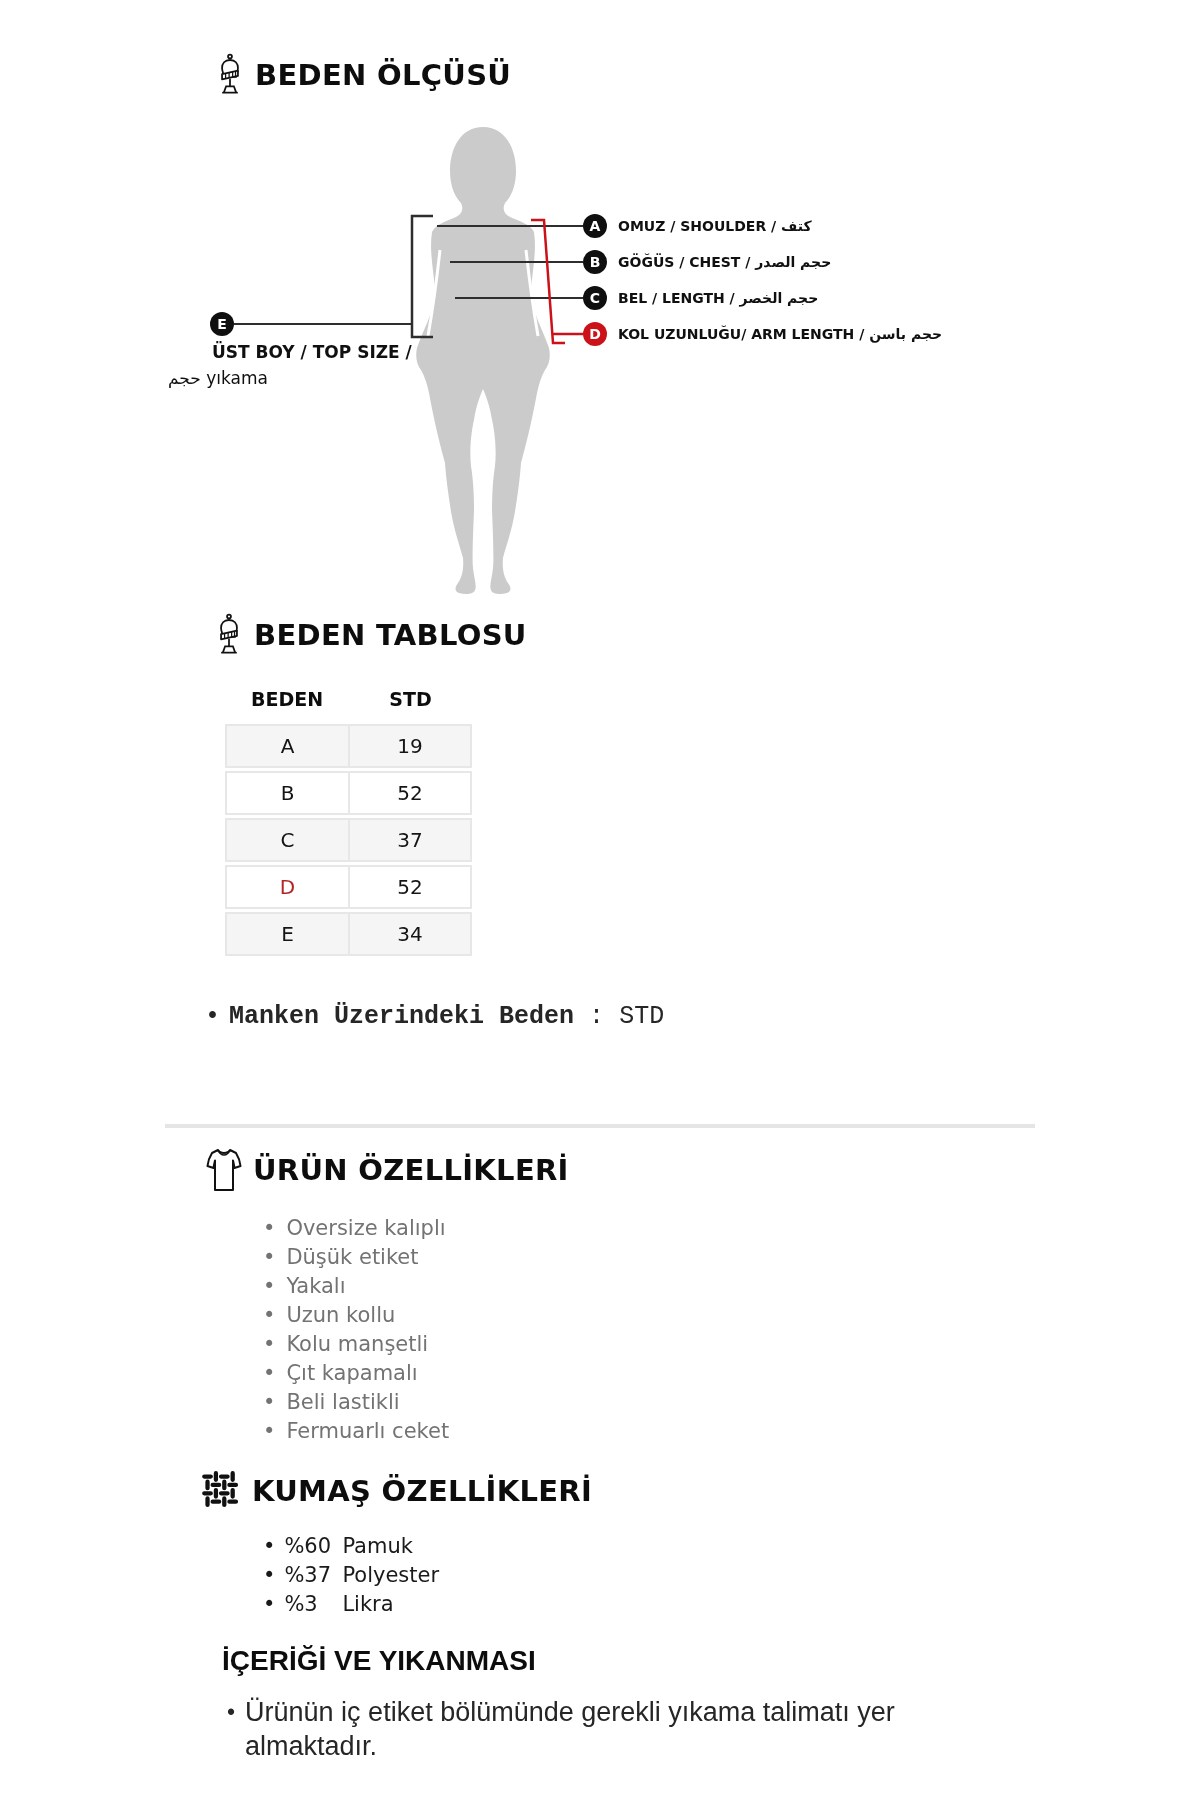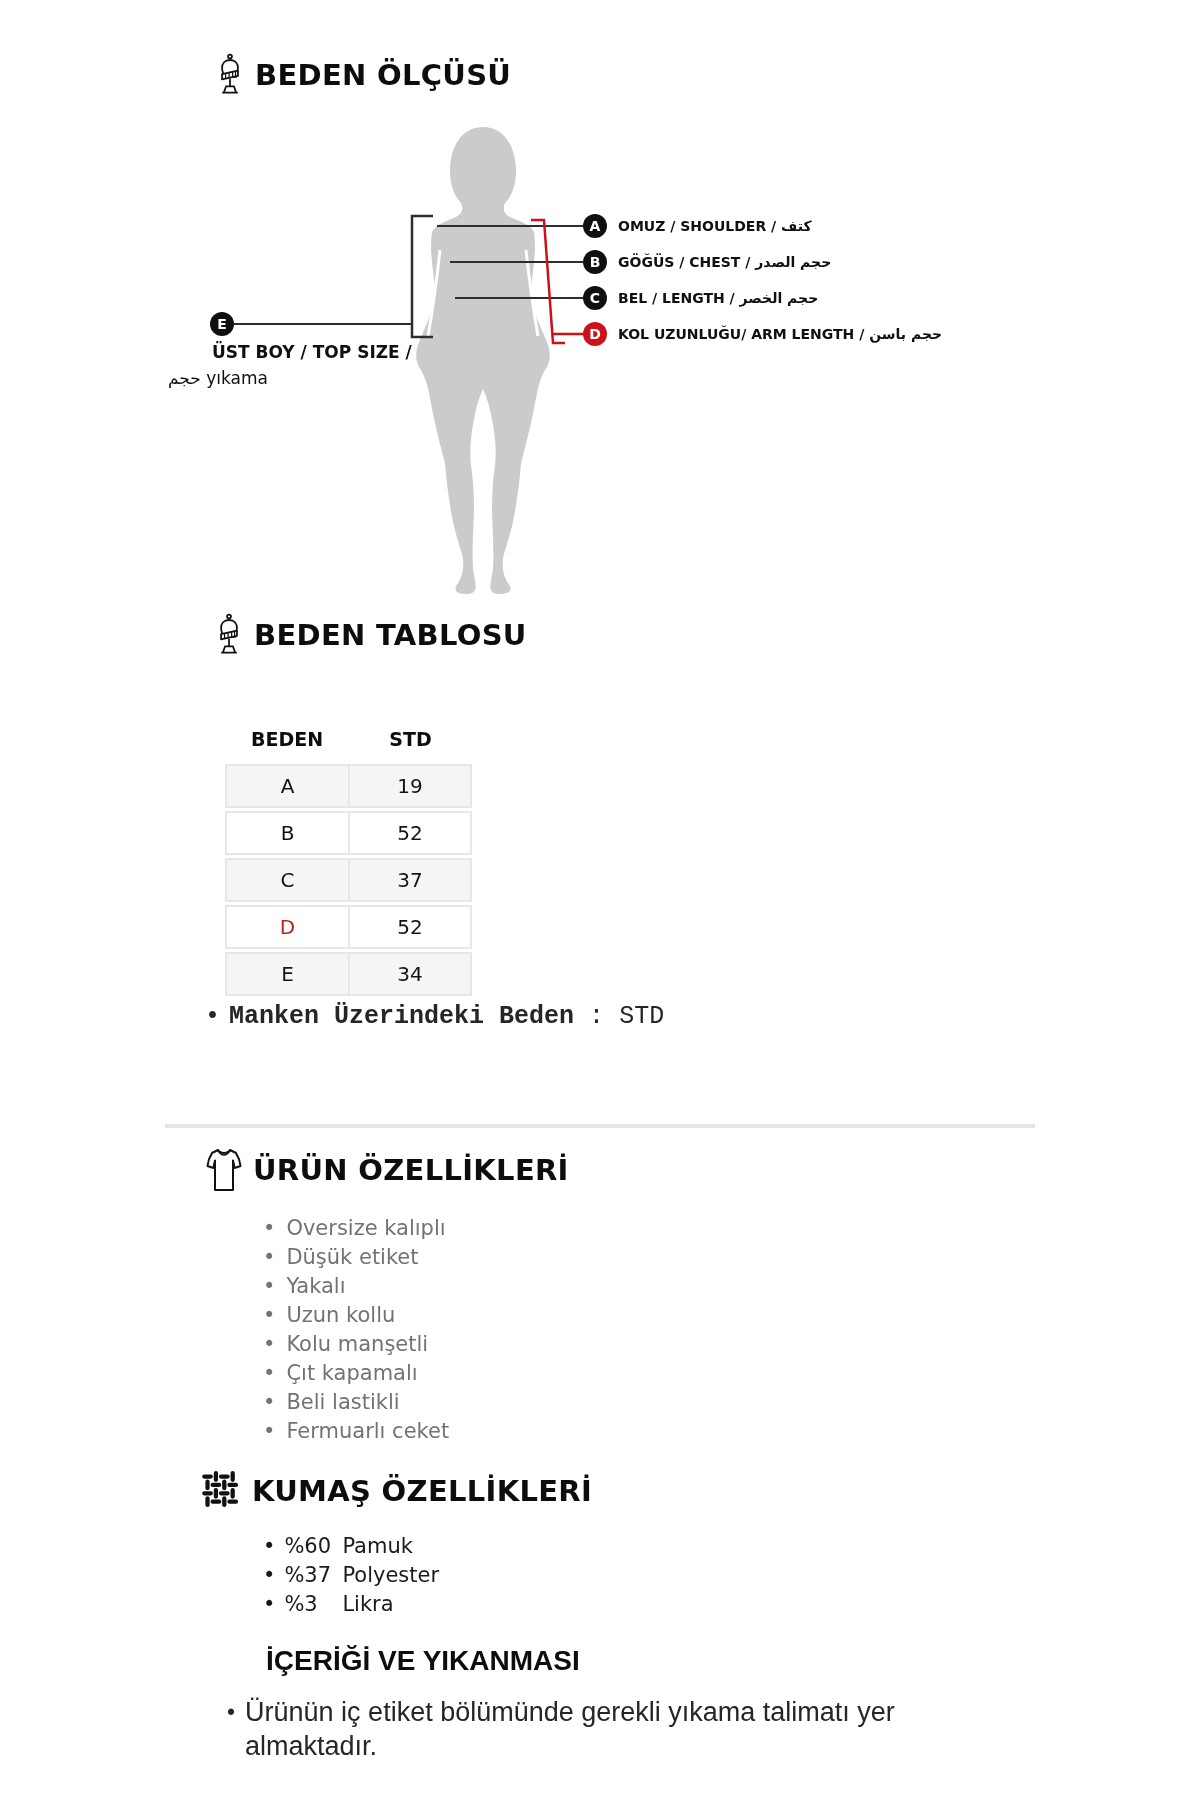--- a/index.html
+++ b/index.html
@@ -7,21 +7,21 @@
     width:1200px;height:1800px;position:relative;background:#ffffff;
     font-family:"DejaVu Sans",sans-serif;color:#111;overflow:hidden;
   }
   
   .sec-header{position:absolute;display:flex;align-items:center;gap:10px;color:#0d0d0d;}
   .sec-title{font-size:29px;font-weight:bold;letter-spacing:.3px;white-space:nowrap;}
   #h1{left:215px;top:52px;}
   #h2{left:214px;top:612px;}
   #h3{left:205px;top:1148px;}
   #h4{left:201px;top:1470px;}
-  #h5{left:222px;top:1645px;margin-left:44px;}
+  #h5{left:222px;top:1645px;}
   #h5 .sec-title{font-family:"Liberation Sans",sans-serif;font-size:28px;letter-spacing:0;}
   .icon-svg{flex:0 0 auto;}
 
   
   #diagram{position:absolute;left:0;top:0;width:1200px;height:620px;}
   .sil{fill:var(--sil,#cbcbcb);}
   .ln{stroke:#2e2e2e;stroke-width:2;fill:none;}
   .thick{stroke-width:2.5;}
   .redln{stroke:var(--red,#cb1218);stroke-width:2.5;fill:none;}
   .gap{stroke:#fff;stroke-width:3;fill:none;}
@@ -32,21 +32,21 @@
     font-size:14px;font-weight:bold;display:flex;align-items:center;justify-content:center;flex:0 0 auto;}
   .circle.red{background:var(--red,#cb1218);}
   .label-text{font-size:14px;font-weight:bold;white-space:nowrap;color:#101010;}
 
   #e-circle{position:absolute;left:210px;top:312px;}
   #e-line1{position:absolute;left:212px;top:342px;font-size:17px;font-weight:bold;color:#101010;white-space:nowrap;}
   #e-line2{position:absolute;left:168px;top:368px;font-size:17px;color:#101010;}
 
   
   .size-table{position:absolute;left:225px;top:688px;width:247px;}
-  .thead{display:grid;grid-template-columns:124px 123px;margin-bottom:14px;margin-top:40px;}
+  .thead{display:grid;grid-template-columns:124px 123px;margin-bottom:14px;}
   .thead span{text-align:center;font-weight:bold;font-size:19px;color:#0d0d0d;}
   .trow{display:grid;grid-template-columns:124px 123px;height:44px;margin-bottom:3px;}
   .cell{display:flex;align-items:center;justify-content:center;font-size:20px;
     border:2px solid #e7e7e7;background:#fff;color:#141414;box-sizing:border-box;}
   .trow .cell:first-child{border-right-width:1px;}
   .trow .cell:last-child{border-left-width:1px;}
   div.trow:nth-of-type(odd) .cell{background:var(--rowgray,#f5f5f5);}
   .cell.red-text{color:var(--redDark,#b42328);}
 
   

